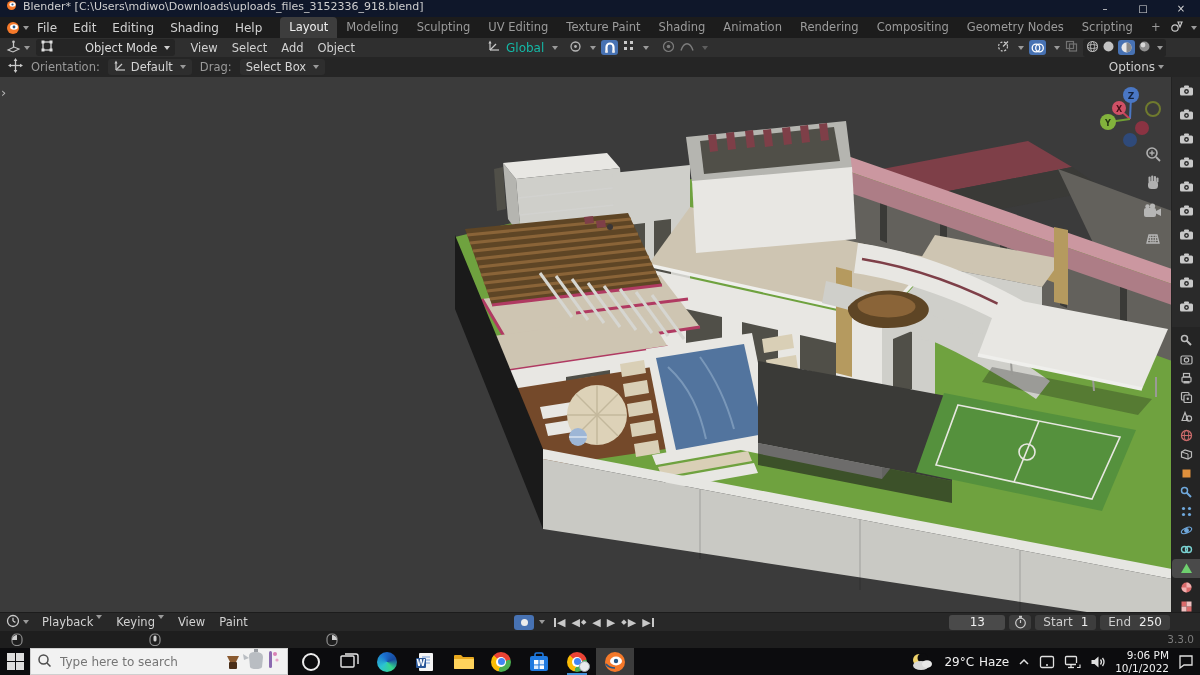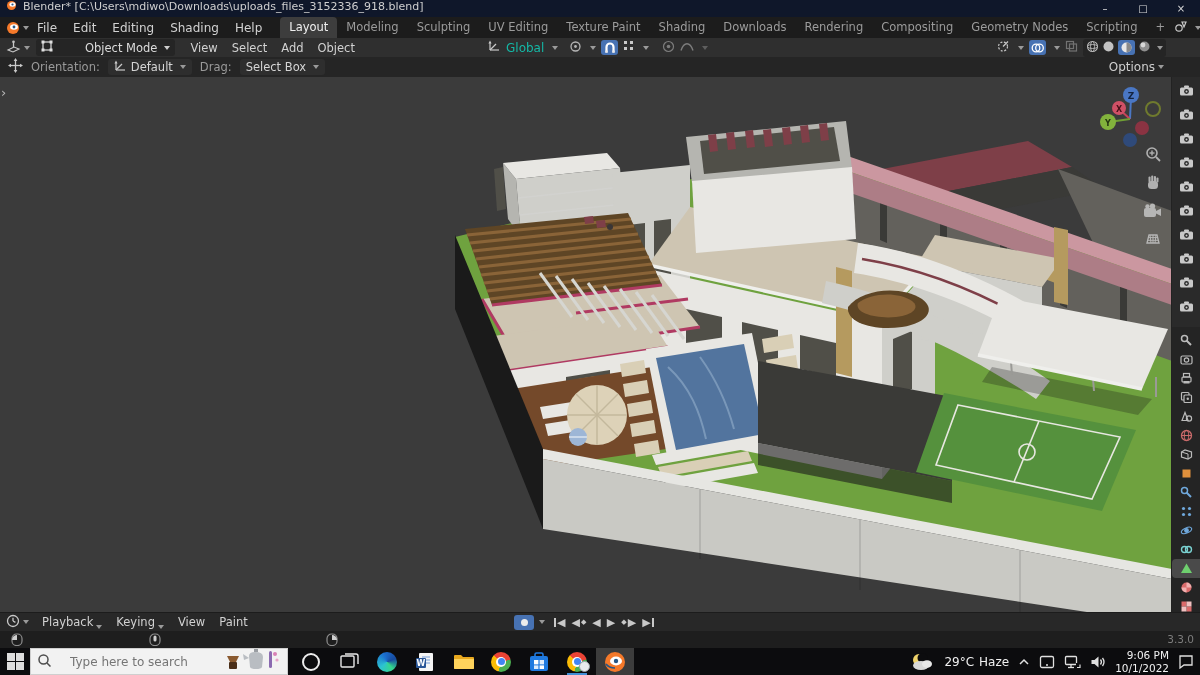--- a/index.html
+++ b/index.html
@@ -48,40 +48,40 @@
   .vp-tools .vtool{opacity:.85;}
   .right-strip{position:absolute;right:0;top:0;width:28px;height:535px;background:#2a2a2a;border-left:1px solid #222;display:flex;flex-direction:column;align-items:center;}
   .cams{display:flex;flex-direction:column;gap:10px;padding-top:8px;align-items:center;}
   .strip-scroll{width:3px;height:12px;border-radius:2px;background:#5a5a5a;margin:8px 0 4px;}
   .ptabs{display:flex;flex-direction:column;align-items:center;width:100%;background:#242424;flex:1;padding-top:4px;}
   .ptab{width:100%;height:19px;display:flex;align-items:center;justify-content:center;}
   .ptab.active{background:#4a4a4a;border-radius:4px 0 0 4px;}
   
   .timeline{height:19px;background:#282828;border-top:1px solid #1c1c1c;display:flex;align-items:center;padding-left:6px;position:relative;box-sizing:border-box;}
   .timeline .menus{display:flex;margin-left:6px;}
-  .timeline .menu-item{padding:1px 7px;font-size:11.5px;display:flex;align-items:flex-end;}
+  .timeline .menu-item{padding:1px 7px;font-size:11.5px;display:flex;align-items:flex-start;}
   .tl-mid{position:absolute;left:514px;display:flex;align-items:center;gap:2px;}
   .reckey{width:20px;height:15px;border-radius:3px;background:#4772b3;display:flex;align-items:center;justify-content:center;}
   .recdot{width:7px;height:7px;border-radius:50%;background:#ececec;}
   .tbtn{color:#c8c8c8;font-size:11px;display:flex;align-items:center;padding:0 3px;gap:1px;}
   .tbtn .tbar{width:2px;height:9px;background:#c8c8c8;display:inline-block;}
   .tbtn .dot{font-size:7px;}
   .tl-right{position:absolute;right:30px;display:flex;align-items:center;gap:4px;}
   .frame-field{background:#4a4a4a;border-radius:3px;width:56px;height:15px;display:flex;align-items:center;justify-content:center;color:#f0f0f0;}
   .se-field{background:#3d3d3d;border-radius:3px;height:15px;display:flex;align-items:center;gap:8px;padding:0 8px;color:#cfcfcf;}
   .se-field .v{color:#ededed;}
   .watch-tile{background:#3d3d3d;border-radius:3px;width:22px;height:15px;display:flex;align-items:center;justify-content:center;}
   
   .statusbar{height:17px;background:#1e1e1e;position:relative;}
   .mousehint{position:absolute;top:2px;}
   .version{position:absolute;right:6px;top:2px;color:#7d7d7d;font-size:10.5px;}
   
   .taskbar{height:27px;background:#0c0c0e;display:flex;align-items:stretch;}
   .startbtn{width:30px;display:flex;align-items:center;justify-content:center;}
-  .searchbox{width:258px;background:#f2f2f2;border:1px solid #cfcfcf;box-sizing:border-box;display:flex;align-items:center;padding:0 6px;gap:16px;}
+  .searchbox{width:258px;background:#f2f2f2;border:1px solid #cfcfcf;box-sizing:border-box;display:flex;align-items:center;padding:0 6px;gap:6px;}
   .searchbox input{border:none;outline:none;background:transparent;font-family:"DejaVu Sans",sans-serif;font-size:12px;color:#555;flex:1;min-width:0;}
   .apps{display:flex;align-items:stretch;margin-left:4px;}
   .app{width:38px;display:flex;align-items:center;justify-content:center;position:relative;}
   .app.active{background:#3c3c3c;}
   .app .runline{position:absolute;bottom:0;left:9px;width:20px;height:2px;background:#3f8fd6;}
   .tray{margin-left:auto;display:flex;align-items:center;gap:9px;padding-right:6px;color:#f0f0f0;font-size:12px;}
   .clockblk{text-align:right;font-size:10.5px;line-height:1.15;color:#f2f2f2;}
   
   .ic-chrome{width:20px;height:20px;border-radius:50%;background:conic-gradient(from -45deg,#ea4335 0 120deg,#4caf50 0 240deg,#fbbc05 0 360deg);display:flex;align-items:center;justify-content:center;}
   .ic-chrome-w{width:10px;height:10px;border-radius:50%;background:#fff;display:flex;align-items:center;justify-content:center;}
@@ -142,21 +142,21 @@
         <span class="menu-item">Shading</span>
         <span class="menu-item">Help</span>
       </nav>
     <div class="workspaces" id="workspaces">
         <span class="ws-tab active">Layout</span>
         <span class="ws-tab">Modeling</span>
         <span class="ws-tab">Sculpting</span>
         <span class="ws-tab">UV Editing</span>
         <span class="ws-tab">Texture Paint</span>
         <span class="ws-tab">Shading</span>
-        <span class="ws-tab">Downloads</span>
+        <span class="ws-tab">Animation</span>
         <span class="ws-tab">Rendering</span>
         <span class="ws-tab">Compositing</span>
         <span class="ws-tab">Geometry Nodes</span>
         <span class="ws-tab">Scripting</span>
         <span class="ws-tab">+</span>
       </div>
     <div class="topbar-right">
       <span id="scene-ic"><svg width="14" height="14" viewBox="0 0 14 14">
             <circle cx="5" cy="9" r="3.2" fill="none" stroke="#c9c9c9" stroke-width="1.2"></circle>
             <path d="M8,3 L12,3 L10,8 Z" fill="none" stroke="#c9c9c9" stroke-width="1.2"></path>
@@ -696,20 +696,40 @@
       <span class="cr"></span>
       <div class="row" id="transport" style="margin-left:4px">
           <span class="tbtn"><i class="tbar"></i>◀</span>
           <span class="tbtn">◀<span class="dot">◆</span></span>
           <span class="tbtn">◀</span>
           <span class="tbtn">▶</span>
           <span class="tbtn"><span class="dot">◆</span>▶</span>
           <span class="tbtn">▶<i class="tbar"></i></span>
         </div>
     </div>
+    <div class="tl-right">
+      <div class="frame-field">
+        <span>13</span>
+      </div>
+      <span class="watch-tile" id="watch-ic">
+          <svg width="13" height="14" viewBox="0 0 13 14">
+            <circle cx="6.5" cy="8" r="4.8" fill="none" stroke="#c9c9c9" stroke-width="1.2"></circle>
+            <rect x="5" y="0.8" width="3" height="2" fill="#c9c9c9"></rect>
+            <line x1="6.5" y1="8" x2="6.5" y2="5" stroke="#c9c9c9" stroke-width="1.2"></line>
+          </svg>
+        </span>
+      <div class="se-field">
+        <span>Start</span>
+        <span class="v">1</span>
+      </div>
+      <div class="se-field">
+        <span>End</span>
+        <span class="v">250</span>
+      </div>
+    </div>
   </div>
 
   <div class="statusbar">
     <span class="mousehint" style="left:10px" id="mh0"><svg width="14" height="13" viewBox="0 0 14 13">
           <rect x="2" y="1" width="10" height="11.5" rx="4.5" fill="none" stroke="#8f8f8f" stroke-width="1.2"></rect>
           <path d="M2,7 L7,7 L7,2 A5,5 0 0 0 2,7" fill="#cfcfcf"></path>
         </svg></span>
     <span class="mousehint" style="left:148px" id="mh1"><svg width="14" height="13" viewBox="0 0 14 13">
           <rect x="2" y="1" width="10" height="11.5" rx="4.5" fill="none" stroke="#8f8f8f" stroke-width="1.2"></rect>
           <rect x="5.5" y="2.5" width="3" height="6" rx="1.5" fill="#cfcfcf"></rect>

